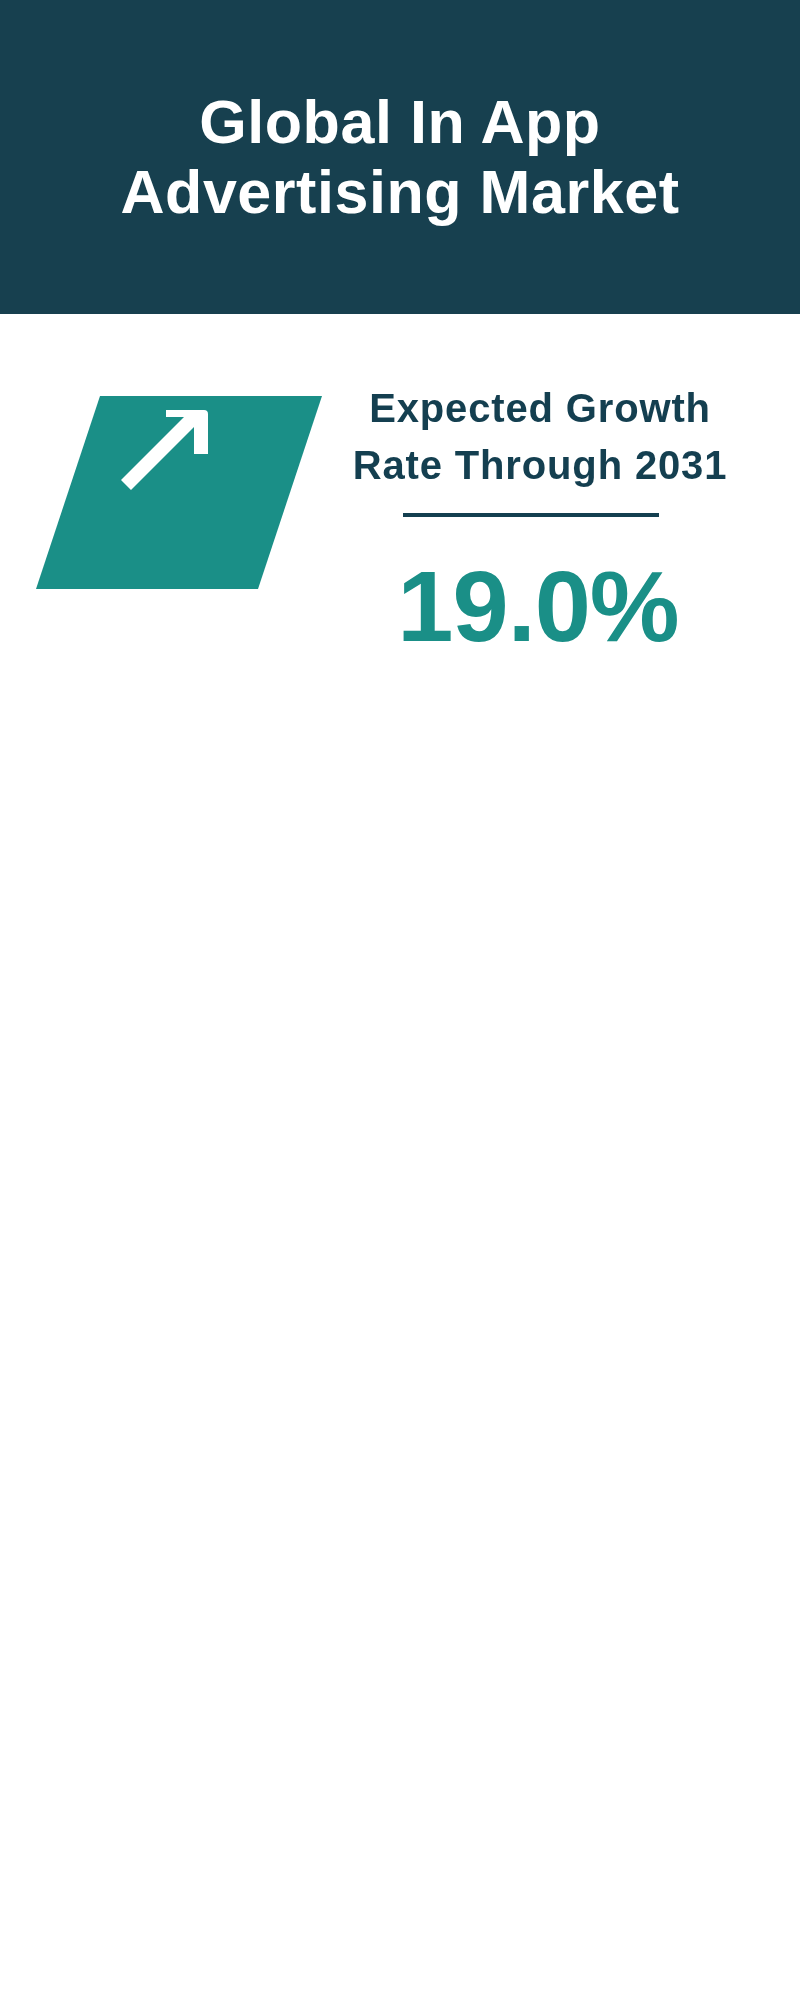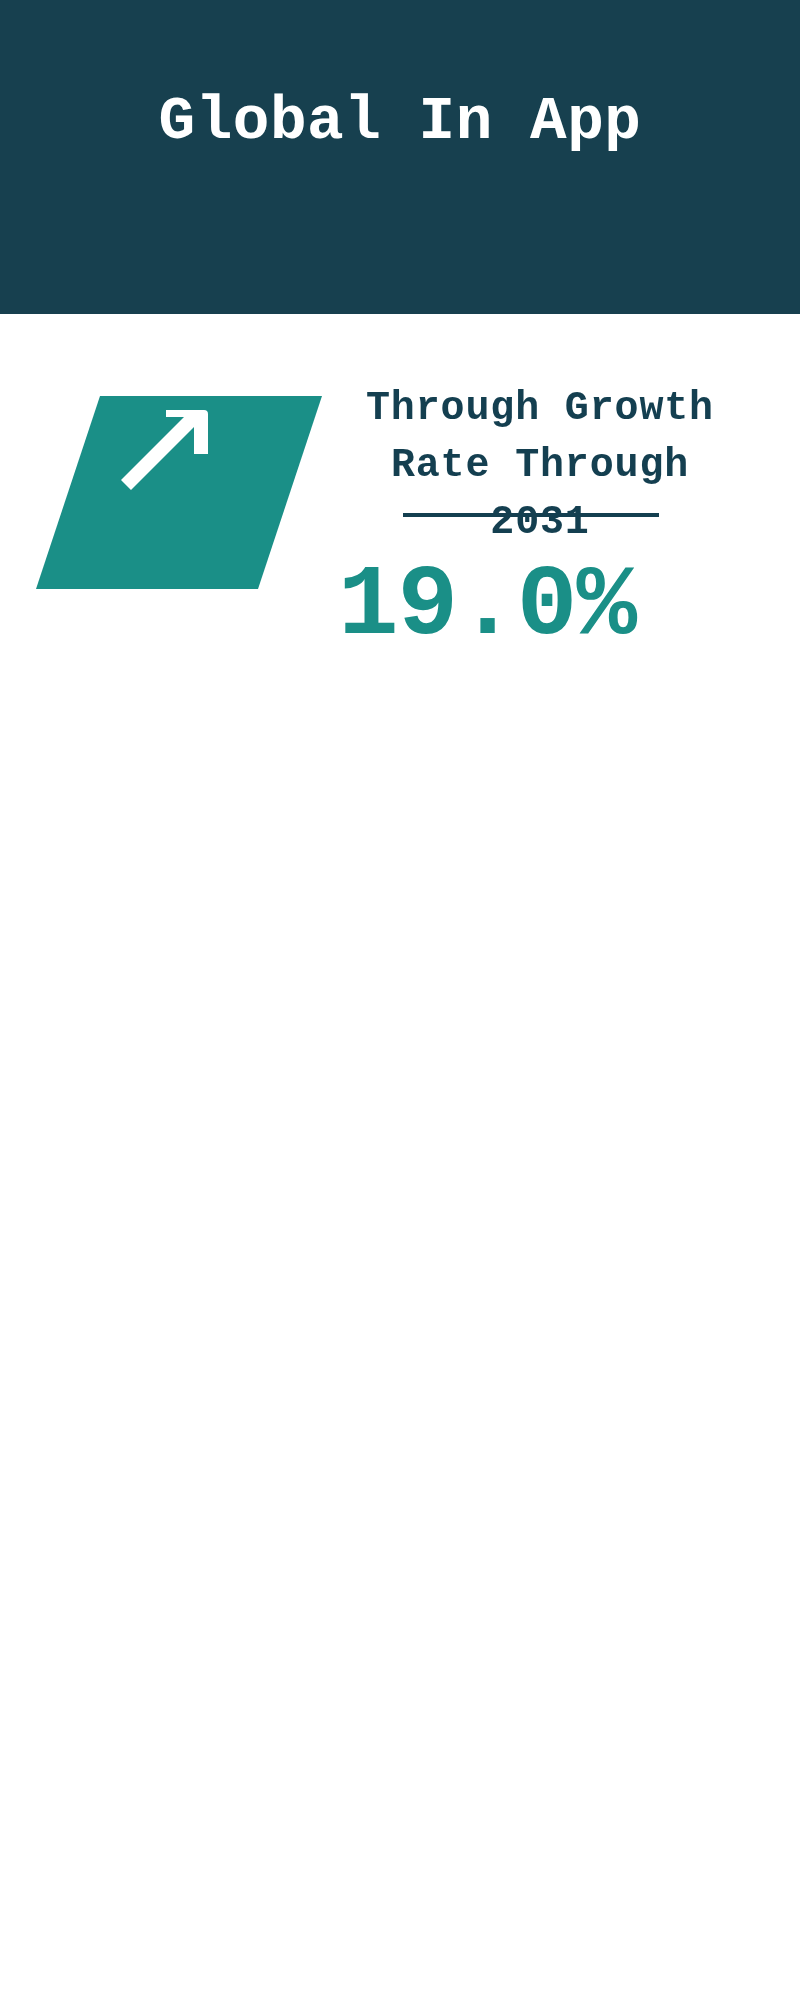--- a/index.html
+++ b/index.html
@@ -1,47 +1,48 @@
 <!DOCTYPE html>
 <html><head>
 <meta charset="utf-8">
 <style>
   html,body{margin:0;padding:0;}
   body{width:800px;height:2000px;background:#fff;font-family:"Liberation Sans",sans-serif;overflow:hidden;}
-  .page{position:relative;width:800px;height:1417px;font-family:Liberation Mono, monospace;}
+  .page{position:relative;width:800px;height:1417px;}
   
   .header{position:absolute;left:0;top:0;width:800px;height:314px;background:#17404f;}
   .header-title{position:absolute;left:0;top:87px;width:800px;text-align:center;color:#ffffff;
     font-size:61px;font-weight:bold;line-height:70px;letter-spacing:0.55px;}
   
   .para{position:absolute;background:#1a8f87;}
   .para.p1{left:36px;top:396px;width:222px;height:193px;
     clip-path:polygon(64px 0, 100% 0, calc(100% - 64px) 100%, 0 100%);width:286px;}
   .icon-svg{position:absolute;}
   
   .stat-head{position:absolute;color:#143f50;font-size:40px;font-weight:bold;line-height:57px;text-align:center;letter-spacing:0.85px;}
   .stat-rule{position:absolute;height:4px;background:#143f50;}
-  .stat-val{position:absolute;color:#1a8f87;font-size:101px;font-weight:bold;line-height:101px;letter-spacing:-1px;}
+  .stat-val{position:absolute;color:#1a8f87;font-size:101px;font-weight:bold;line-height:101px;text-align:center;letter-spacing:-1px;}
 </style>
 </head>
 <body>
 
 <div class="page">
   <div class="header">
     <div class="header-title">
       <div>Global In App</div>
+      <div>Advertising Market</div>
     </div>
   </div>
 
   <div class="para p1">
     <svg class="icon-svg" width="200" height="170" viewBox="0 0 200 170" style="left:54px;top:8px;" fill="none">
       <g fill="#ffffff">
         <path d="M76 6 h38 a4 4 0 0 1 4 4 v40 h-14 v-27 l-63 63 l-10 -10 l63 -63 h-18 z"></path>
       </g>
     </svg>
   </div>
   <div class="stat-head" style="left:340px;top:380px;width:400px;">
-    <div>Through Growth</div>
+    <div>Expected Growth</div>
     <div>Rate Through 2031</div>
   </div>
   <div class="stat-rule" style="left:403px;top:513px;width:256px;"></div>
   <div class="stat-val" style="left:338px;top:556px;width:400px;">19.0%</div>
 </div>
 
 </body></html>

